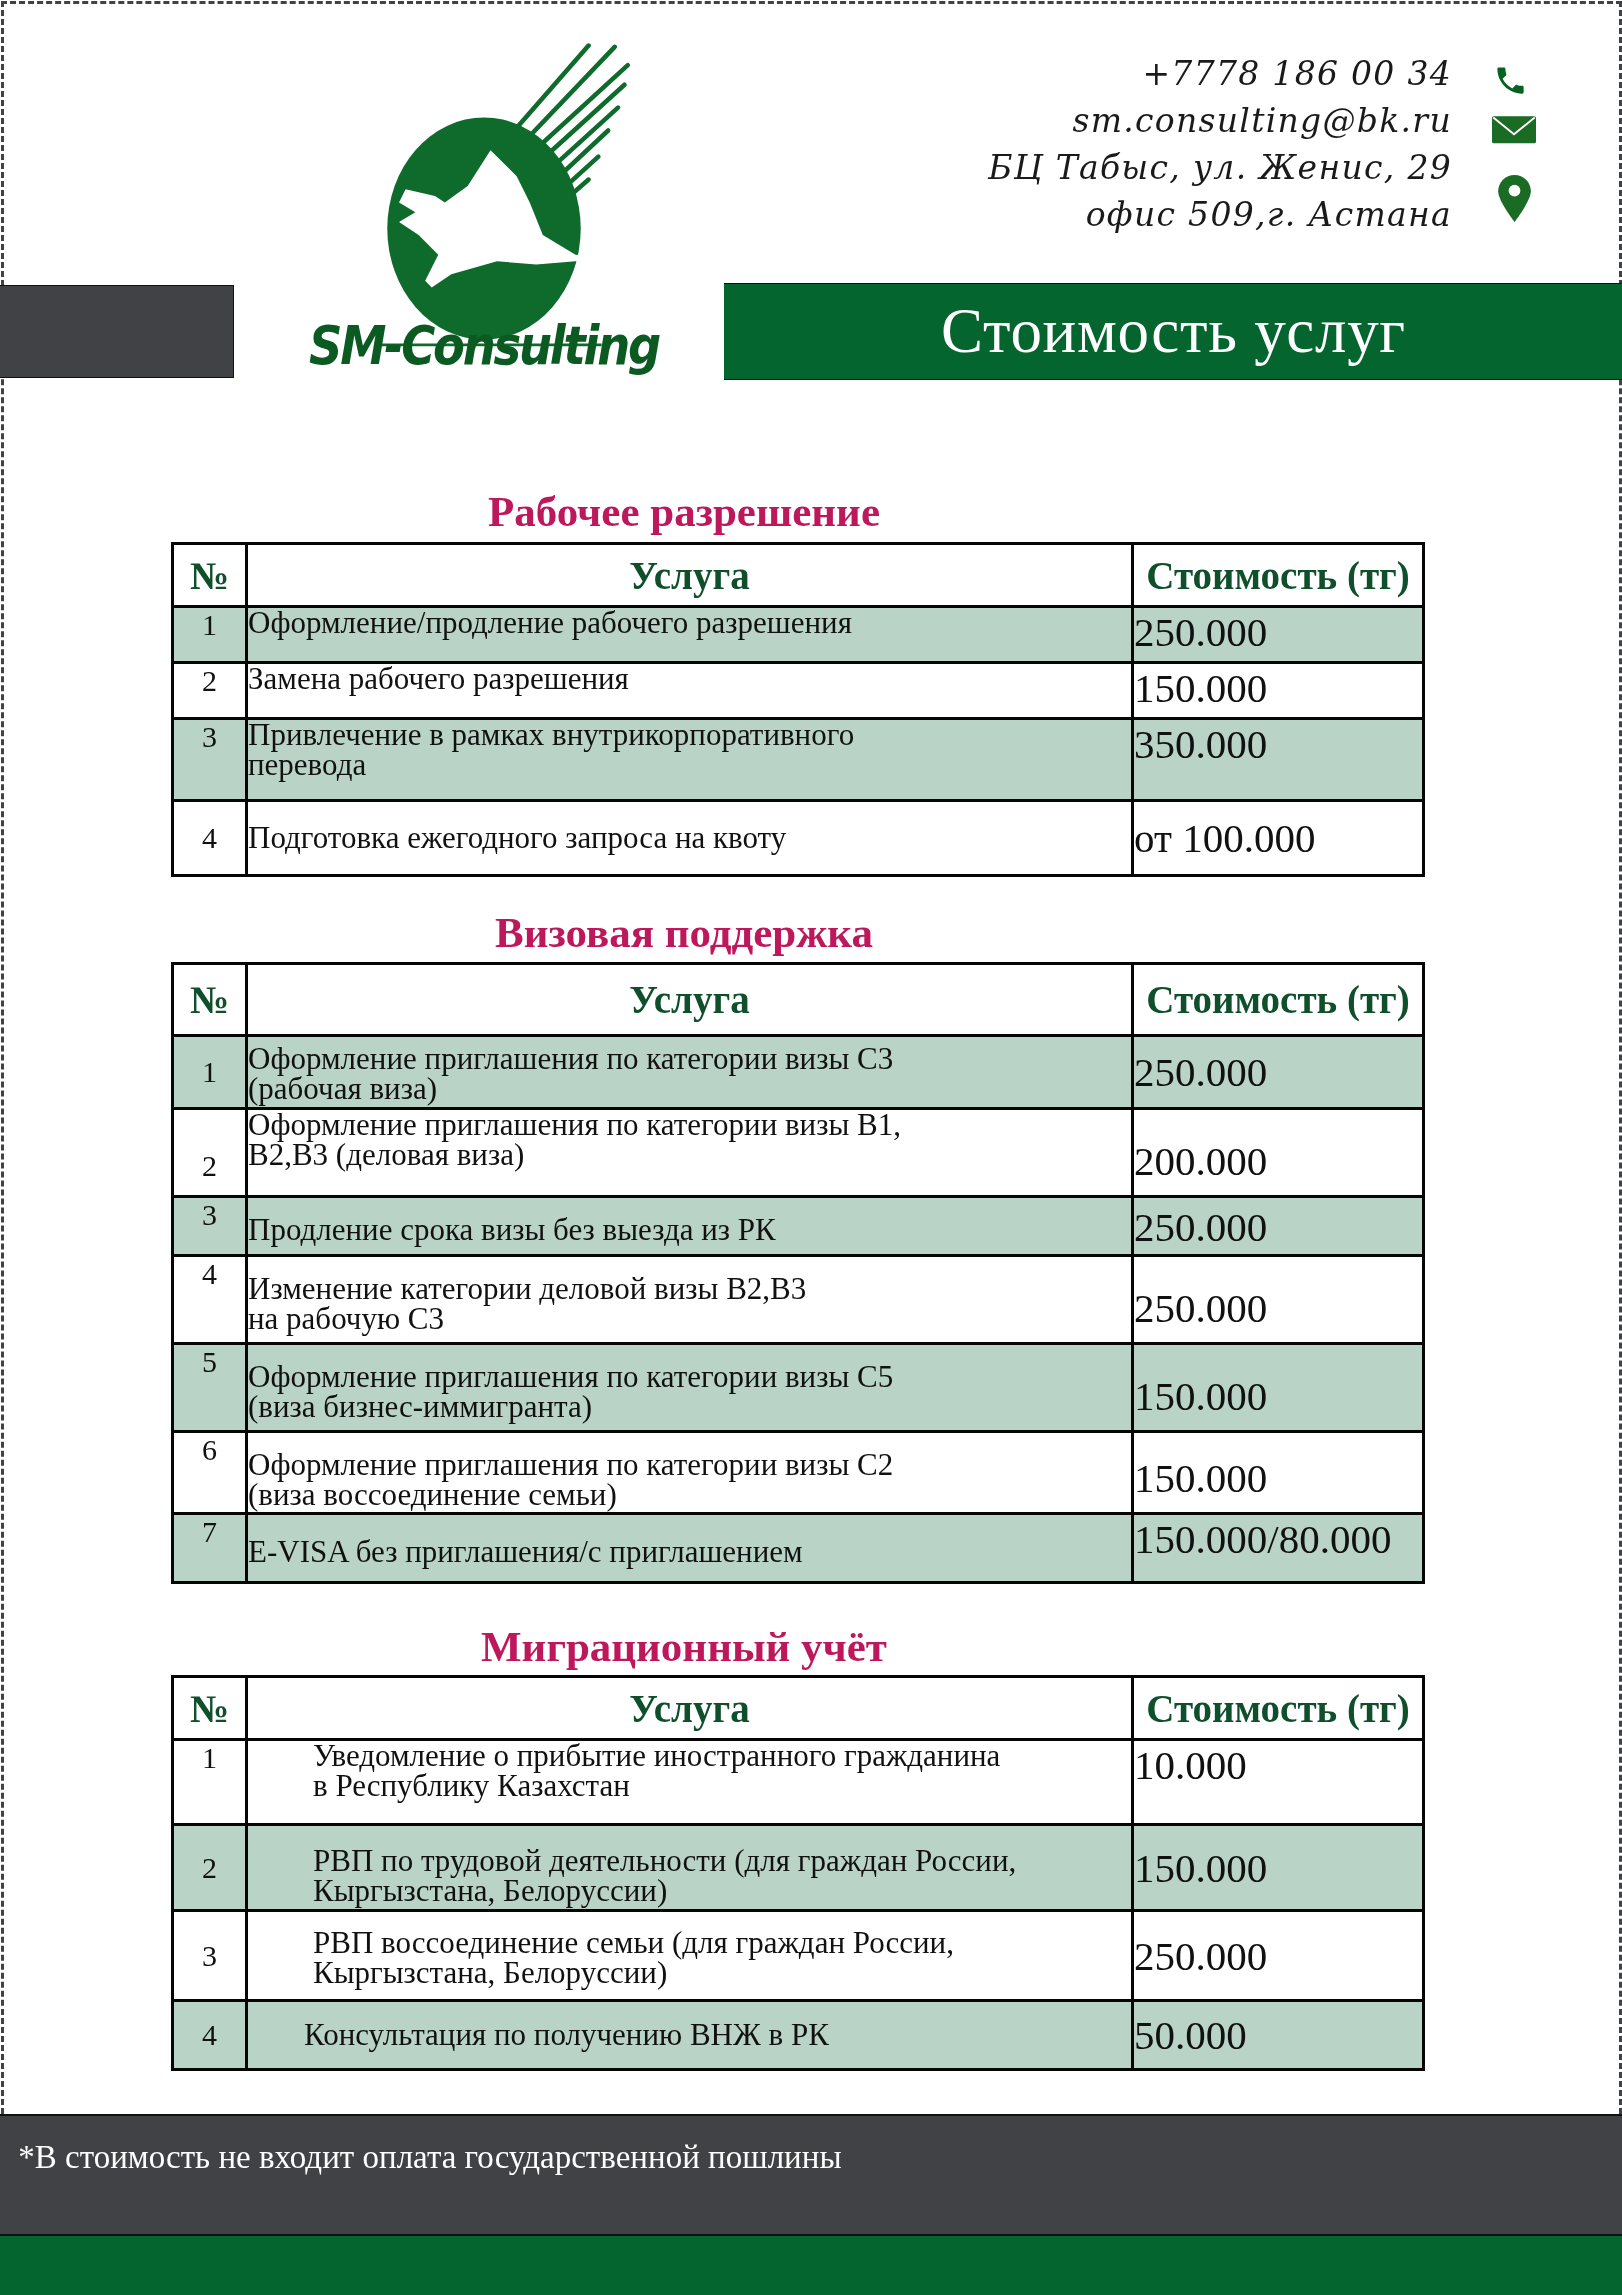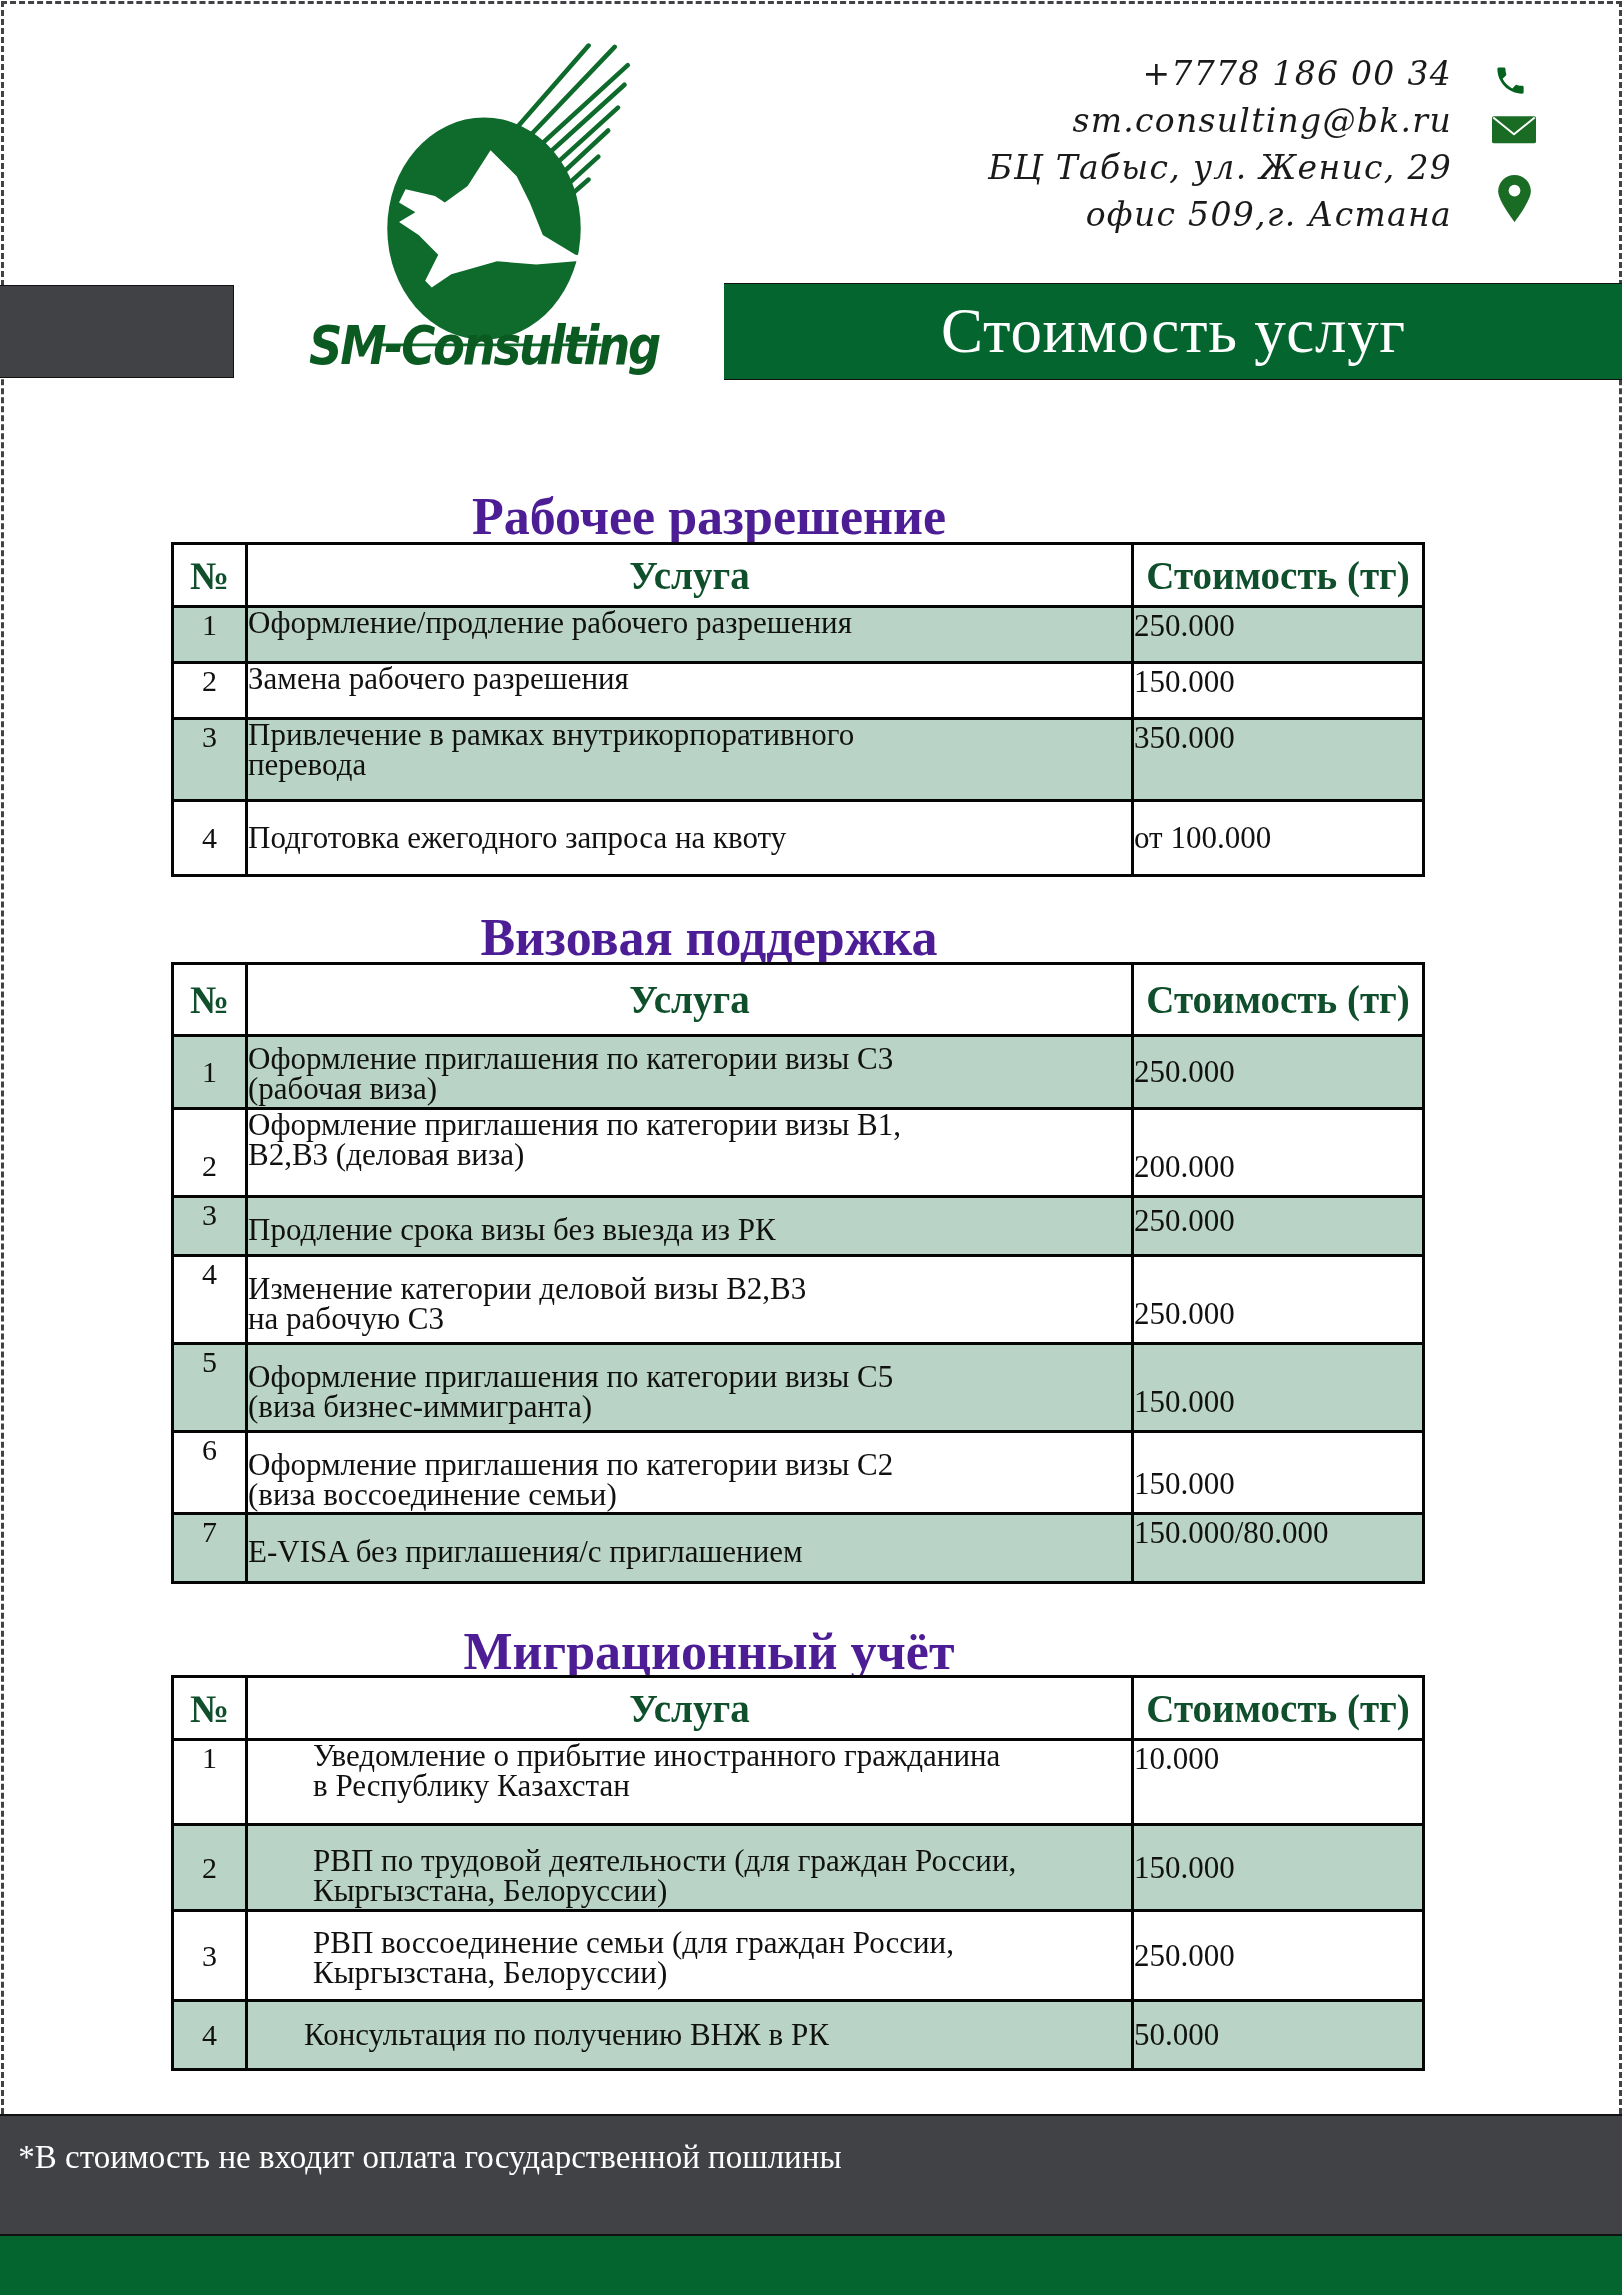--- a/index.html
+++ b/index.html
@@ -38,39 +38,39 @@
     box-sizing:border-box; display:flex; align-items:center; justify-content:center;
   }
   .title-banner span {
     color:#fff; font-family:"Liberation Serif", "DejaVu Serif", serif;
     font-size:63px; letter-spacing:0.7px;
   }
   
   .section-title {
     position:absolute; left:0; width:1368px; text-align:center;
     font-family:"Liberation Serif", "DejaVu Serif", serif; font-weight:bold;
-    font-size:52px; color:#4c1d95;margin-left:25px;
+    font-size:43px; color:#be185d;
   }
   table.prices {
     position:absolute; left:171px; width:1254px; border-collapse:collapse;
     font-family:"Liberation Serif", "DejaVu Serif", serif;
   }
   table.prices td, table.prices th {
     border:3.9px solid #050505; padding:0; vertical-align:top;
   }
   table.prices th {
     color:#0f4f2b; font-weight:bold; font-size:39px; background:#fff;
     vertical-align:middle; white-space:nowrap;
   }
   .col-num { width:71px; text-align:center; }
   .col-price { width:288px; }
   th.col-num { font-size:38px; }
   td.col-num { font-size:30px; padding-top:9.2px; }
   td.col-service { font-size:31px; line-height:30px; padding:10.5px 13px 9.2px 59px; }
-  td.col-price { font-size:31px; padding:11.8px 0 0 71px; }
+  td.col-price { font-size:41px; padding:11.8px 0 0 71px; }
   tr.shaded td { background:#b9d4c6; }
   tr.valign-mid td.col-num, tr.valign-mid td.col-price { vertical-align:middle; padding-top:0; }
   tr.price-bottom td.col-price { vertical-align:bottom; padding-bottom:10.5px; padding-top:0; }
   
   .footer-note {
     position:absolute; left:0; top:2114px; width:1623px; height:120px;
     background:#404246; border-top:2px solid #111; box-sizing:border-box;
     padding:26px 0 0 18.3px;
   }
   .footer-note div {

